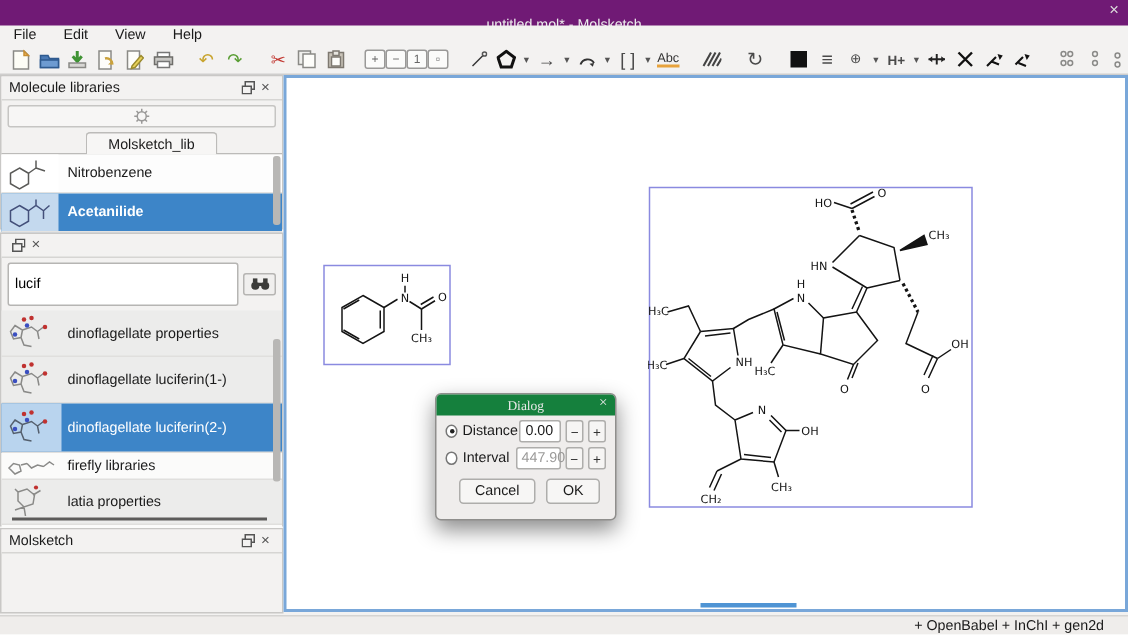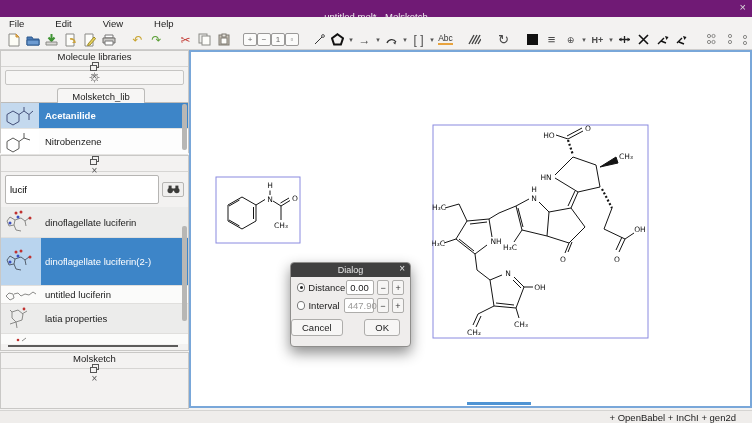--- a/index.html
+++ b/index.html
@@ -7,21 +7,21 @@
     font-family:"Liberation Sans","DejaVu Sans",sans-serif; font-size:9.5px; color:#1a1a1a; }
   .app { position:relative; width:752px; height:423px; background:#f3f2f1; }
 
   
   .titlebar { position:absolute; left:0; top:0; width:752px; height:32px; background:#701a75;
     color:#ededed; display:flex; align-items:center; justify-content:center; font-size:9.5px; }
   .titlebar .close { position:absolute; right:6px; top:1px; font-size:11px; color:#dcdcdc; cursor:default; }
 
   
   .menubar { position:absolute; left:0; top:17px; width:752px; height:13px; background:#f3f2f1;
-    display:flex; align-items:center; gap:13px; }
+    display:flex; align-items:center; gap:0; }
   .menu-item { padding:0 9px; height:13px; line-height:13px; }
 
   
   .toolbar { position:absolute; left:0; top:30px; width:752px; height:20px; background:#f3f2f1;
     border-bottom:1px solid #cfcecd; display:flex; align-items:center; padding:0 4px; }
   .tbtn { width:19px; height:18px; display:inline-flex; align-items:center; justify-content:center;
     font-size:12px; color:#4a4a4a; flex:0 0 auto; }
   .tbtn svg { display:block; }
   .tgap { width:10px; flex:0 0 auto; }
   .tsmall { font-size:9px; }
@@ -29,21 +29,21 @@
     font-size:7px; color:#555; flex:0 0 auto; }
   .abc { font-size:8.5px; font-weight:normal; color:#333; border-bottom:2px solid #e8a33d; line-height:9px; }
   .blacksq { width:11px; height:11px; background:#111; }
   .zbox { width:14px; height:13px; border:1px solid #9a9998; border-radius:2px; background:#fbfbfa;
     font-size:8px; color:#666; display:flex; align-items:center; justify-content:center; }
 
   
   .sidebar { position:absolute; left:0; top:50px; width:189px; height:360px; background:#f3f2f1; }
   .panel { position:absolute; left:0; width:189px; background:#f3f2f1; border:1px solid #c9c8c6; }
   .phead { height:16px; display:flex; align-items:center; padding:0 5px; background:#f3f2f1;
-    border-bottom:1px solid #d6d5d3;flex-direction:column; }
+    border-bottom:1px solid #d6d5d3; }
   .phead .ptitle { flex:1; }
   .phead .picon { width:12px; display:flex; justify-content:center; color:#555; font-size:10px; }
 
   .gearbtn { margin:3px 4px; height:15px; border:1px solid #c6c5c3; border-radius:2px; background:#f7f6f5;
     display:flex; align-items:center; justify-content:center; }
   .tabrow { position:relative; height:15px; border-bottom:1px solid #bcbbb9; }
   .tab { position:absolute; left:56px; top:0; width:88px; height:15px; background:#f7f6f5;
     border:1px solid #bcbbb9; border-bottom:none; border-radius:3px 3px 0 0;
     display:flex; align-items:center; justify-content:center; }
 
@@ -77,34 +77,34 @@
   .canvas { position:absolute; left:189px; top:50px; width:563px; height:358px;
     background:#fff; border:2px solid #79a7d9; }
   .canvas-hthumb { position:absolute; left:276px; bottom:1px; width:64px; height:3px; background:#4f94d4; }
   .mol { position:absolute; }
   .mol svg text { font-family:"DejaVu Sans",sans-serif; font-size:7.5px; fill:#141414; }
 
   
   .dialog { position:absolute; left:290px; top:262px; width:121px; height:85px;
     background:#efedec; border:1px solid #8f8e8c; border-radius:4px;
     box-shadow:0 6px 14px rgba(0,0,0,.45); }
-  .dtitle { height:14px; background:#404040; border-radius:3px 3px 0 0; color:#e8e8e8;
-    display:flex; align-items:center; justify-content:center; position:relative; font-size:9px; }
+  .dtitle { height:14px; background:#15803d; border-radius:3px 3px 0 0; color:#e8e8e8;
+    display:flex; align-items:center; justify-content:center; position:relative; font-size:9px;font-family:Liberation Serif, serif; }
   .dtitle .close { position:absolute; right:5px; top:0; font-size:10px; }
   .drow { display:flex; align-items:center; gap:3px; padding:3px 6px 0 6px; }
   .radio { width:9px; height:9px; border:1px solid #777; border-radius:50%; background:#fff; position:relative; }
   .radio.on::after { content:""; position:absolute; left:2px; top:2px; width:3px; height:3px;
     border-radius:50%; background:#222; }
   .dlabel { width:35px; }
   .spin { width:30px; height:15px; background:#fff; border:1px solid #aeadab; border-radius:2px;
     padding:1px 3px; line-height:12px; }
   .spin.dis { color:#9b9a99; }
   .sbtn { width:13px; height:15px; background:#f6f5f4; border:1px solid #aeadab; border-radius:2px;
     display:flex; align-items:center; justify-content:center; font-size:9px; color:#333; }
-  .dbtns { display:flex; justify-content:space-between; gap:7px; padding:6px 10px 0 0; }
+  .dbtns { display:flex; justify-content:flex-end; gap:7px; padding:6px 10px 0 0; }
   .btn { height:17px; background:#f7f6f5; border:1px solid #aeadab; border-radius:3px;
     display:flex; align-items:center; justify-content:center; padding:0 10px; }
 
   
   .statusbar { position:absolute; left:0; top:410px; width:752px; height:13px; background:#efedeb;
     border-top:1px solid #d5d4d2; display:flex; align-items:center; justify-content:flex-end; padding-right:16px; }
 </style>
 </head>
 <body>
 
@@ -301,41 +301,41 @@
             <g stroke="#9a9998" fill="none">
               <circle cx="5.5" cy="5.5" r="3"></circle>
               <path d="M5.5 0.5 v2 M5.5 8.5 v2 M0.5 5.5 h2 M8.5 5.5 h2 M2 2 l1.4 1.4 M7.6 7.6 L9 9 M9 2 L7.6 3.4 M3.4 7.6 L2 9"></path>
             </g>
           </svg>
       </div>
       <div class="tabrow">
         <div class="tab">Molsketch_lib</div>
       </div>
       <div class="liblist">
+        <div class="librow">
+          <span class="thumb">
+            <svg width="30" height="22">
+                <g stroke="#5a5a58" fill="none">
+                  <path d="M8 7 L14 10.5 L14 17.5 L8 21 L2 17.5 L2 10.5 Z"></path>
+                  <path d="M14 10.5 L19 7 M19 7 L19 2 M19 7 L25 9"></path>
+                </g>
+              </svg>
+          </span>
+          <span class="lbl">Nitrobenzene</span>
+        </div>
         <div class="librow sel">
           <span class="thumb">
             <svg width="30" height="22">
                 <g stroke="#44507a" fill="none">
                   <path d="M8 6 L14 9.5 L14 16.5 L8 20 L2 16.5 L2 9.5 Z"></path>
                   <path d="M14 9.5 L19 6 L24 9.5 M19 6 v-4 M24 9.5 L28 6 M24 9.5 L24 15"></path>
                 </g>
               </svg>
           </span>
           <span class="lbl">Acetanilide</span>
-        </div>
-        <div class="librow">
-          <span class="thumb">
-            <svg width="30" height="22">
-                <g stroke="#5a5a58" fill="none">
-                  <path d="M8 7 L14 10.5 L14 17.5 L8 21 L2 17.5 L2 10.5 Z"></path>
-                  <path d="M14 10.5 L19 7 M19 7 L19 2 M19 7 L25 9"></path>
-                </g>
-              </svg>
-          </span>
-          <span class="lbl">Nitrobenzene</span>
         </div>
       </div>
       <div class="vscroll" style="right:1px; top:53px; height:46px;"></div>
     </div>
 
     <div class="panel" style="top:105px; height:196px;">
       <div class="phead">
         <span class="picon">
           <svg width="9" height="9">
               <rect x="2.5" y="0.5" width="6" height="5" fill="none" stroke="#555"></rect>
@@ -367,48 +367,65 @@
                 </g>
                 <g>
                   <circle cx="12" cy="4" r="1.5" fill="#c03230"></circle>
                   <circle cx="17" cy="3" r="1.5" fill="#c03230"></circle>
                   <circle cx="26" cy="9" r="1.5" fill="#c03230"></circle>
                   <circle cx="14" cy="8" r="1.5" fill="#3b4fc0"></circle>
                   <circle cx="6" cy="14" r="1.5" fill="#3b4fc0"></circle>
                 </g>
               </svg>
           </span>
-          <span class="lbl">dinoflagellate luciferin</span>
-        </div>
-        <div class="wrow sel" style="height:48px">
+          <span class="lbl">dinoflagellate properties</span>
+        </div>
+        <div class="wrow graybg" style="height:31px">
           <span class="thumb">
             <svg width="34" height="27">
-                <g stroke="#55606e" fill="none">
+                <g stroke="#8a8a88" fill="none">
                   <path d="M6 8 l5 3 l-1 5 l-5 1 l-2 -5 z M11 11 l6 -2 l4 3 M21 12 l4 -3 M21 12 l1 5 M10 16 l2 5 l5 1"></path>
                 </g>
                 <g>
                   <circle cx="12" cy="4" r="1.5" fill="#c03230"></circle>
                   <circle cx="17" cy="3" r="1.5" fill="#c03230"></circle>
                   <circle cx="26" cy="9" r="1.5" fill="#c03230"></circle>
                   <circle cx="14" cy="8" r="1.5" fill="#3b4fc0"></circle>
                   <circle cx="6" cy="14" r="1.5" fill="#3b4fc0"></circle>
                 </g>
               </svg>
           </span>
+          <span class="lbl">dinoflagellate luciferin(1-)</span>
+        </div>
+        <div class="wrow sel" style="height:33px">
+          <span class="thumb">
+            <svg width="34" height="27">
+                <g stroke="#55606e" fill="none">
+                  <path d="M6 8 l5 3 l-1 5 l-5 1 l-2 -5 z M11 11 l6 -2 l4 3 M21 12 l4 -3 M21 12 l1 5 M10 16 l2 5 l5 1"></path>
+                </g>
+                <g>
+                  <circle cx="12" cy="4" r="1.5" fill="#c03230"></circle>
+                  <circle cx="17" cy="3" r="1.5" fill="#c03230"></circle>
+                  <circle cx="26" cy="9" r="1.5" fill="#c03230"></circle>
+                  <circle cx="14" cy="8" r="1.5" fill="#3b4fc0"></circle>
+                  <circle cx="6" cy="14" r="1.5" fill="#3b4fc0"></circle>
+                </g>
+              </svg>
+          </span>
           <span class="lbl">dinoflagellate luciferin(2-)</span>
         </div>
         <div class="wrow whitebg" style="height:18px">
           <span class="thumb">
             <svg width="34" height="14">
                 <g stroke="#8a8a88" fill="none">
                   <path d="M2 8 l3 -3 l4 1 l1 4 l-4 2 z M10 6 l4 -1 M14 5 l3 3 l4 -2 l4 1 M25 7 l4 -3 l3 2"></path>
                 </g>
               </svg>
           </span>
-          <span class="lbl">untitled luciferin</span>
+          <span class="lbl">firefly libraries</span>
         </div>
         <div class="wrow graybg" style="height:30px">
           <span class="thumb">
             <svg width="34" height="26">
                 <g stroke="#8a8a88" fill="none">
                   <path d="M8 6 l6 -2 l5 4 l-1 6 l-6 2 l-4 -4 z M18 8 l5 -3 M12 16 l1 6 M12 16 l-6 2 M6 4 l2 2"></path>
                 </g>
                 <circle cx="20" cy="3" r="1.4" fill="#c03230"></circle>
               </svg>
           </span>

